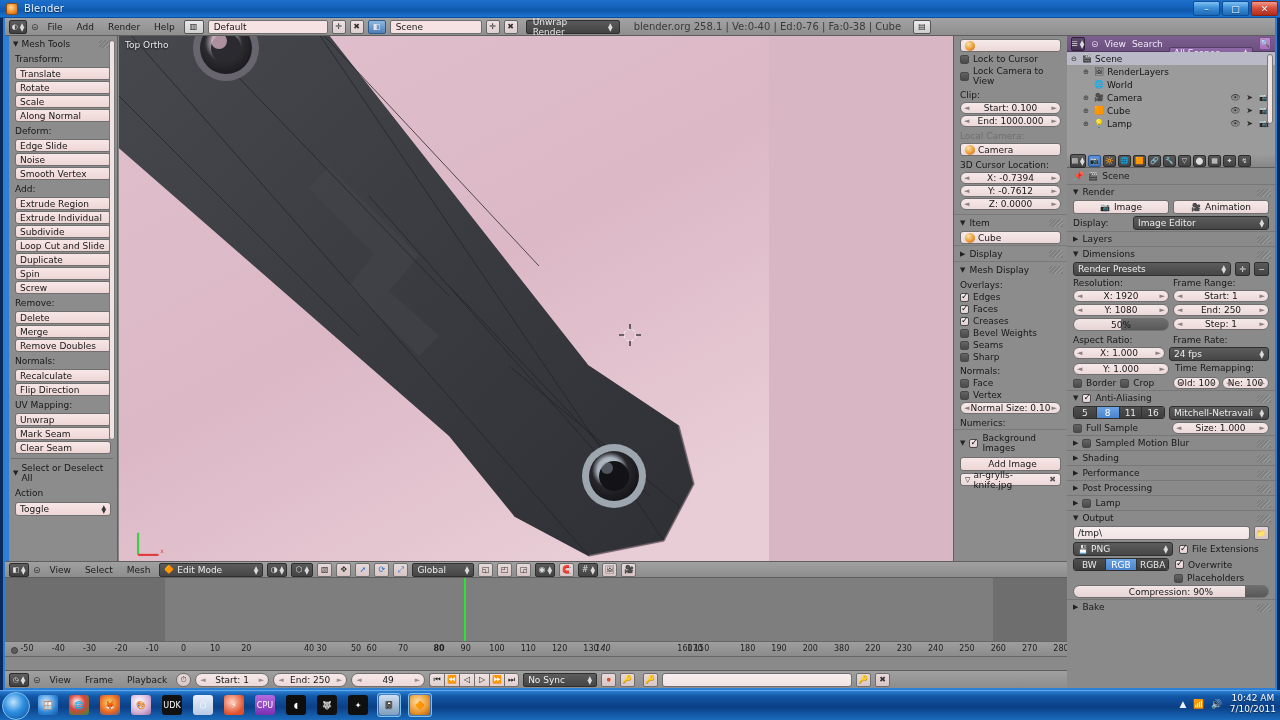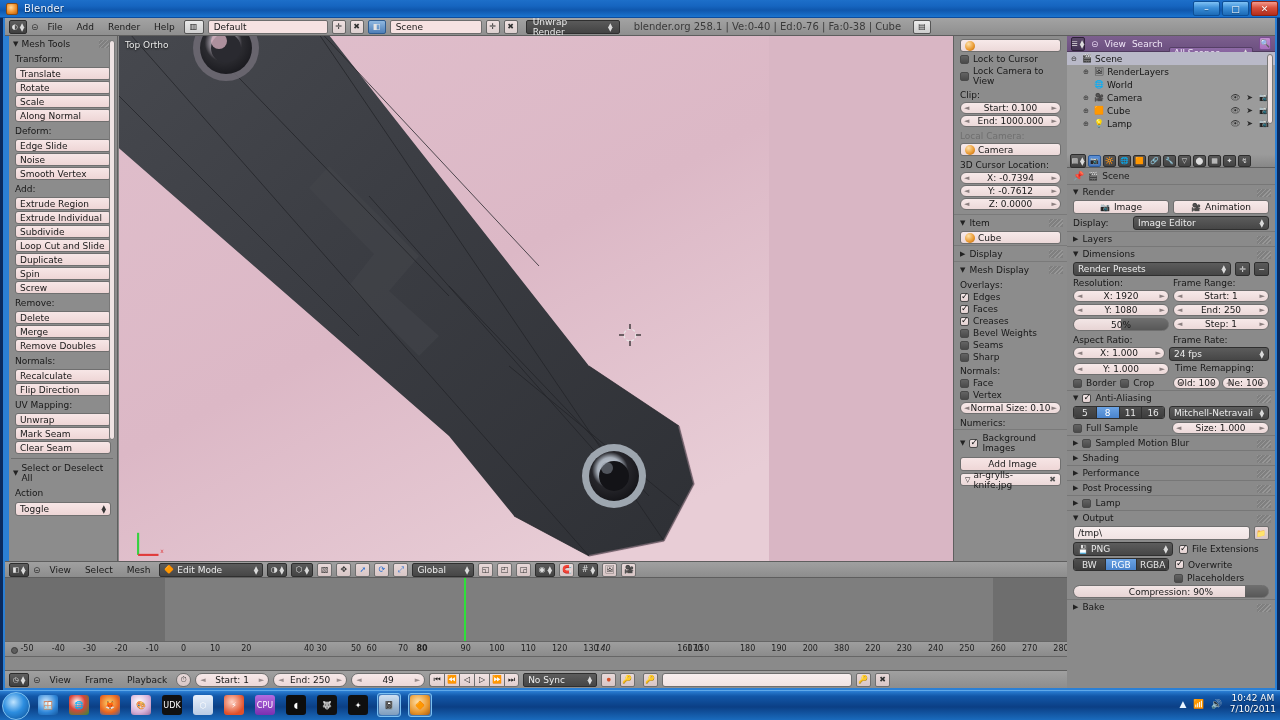--- a/index.html
+++ b/index.html
@@ -1067,21 +1067,21 @@
           <div class="tick" style="left: 116px;">-20</div>
           <div class="tick" style="left: 147.333px;">-10</div>
           <div class="tick" style="left: 178.667px;">0</div>
           <div class="tick" style="left: 210px;">10</div>
           <div class="tick" style="left: 241.333px;">20</div>
           <div class="tick" style="left: 272.667px; margin-left: 44px;">30</div>
           <div class="tick" style="left: 304px;">40</div>
           <div class="tick" style="left: 351px;">50</div>
           <div class="tick" style="left: 366.667px;">60</div>
           <div class="tick" style="left: 398px;">70</div>
-          <div class="tick" style="left: 417px; font-weight: bold;">80</div>
+          <div class="tick" style="left: 434px; font-weight: bold;">80</div>
           <div class="tick" style="left: 460.667px;">90</div>
           <div class="tick" style="left: 492px;">100</div>
           <div class="tick" style="left: 523.333px;">110</div>
           <div class="tick" style="left: 554.667px;">120</div>
           <div class="tick" style="left: 586px;">130</div>
           <div class="tick" style="left: 598px; font-style: italic;">140</div>
           <div class="tick" style="left: 648.667px; margin-left: 48px;">150</div>
           <div class="tick" style="left: 680px;">160</div>
           <div class="tick" style="left: 690px;">170</div>
           <div class="tick" style="left: 742.667px;">180</div>

